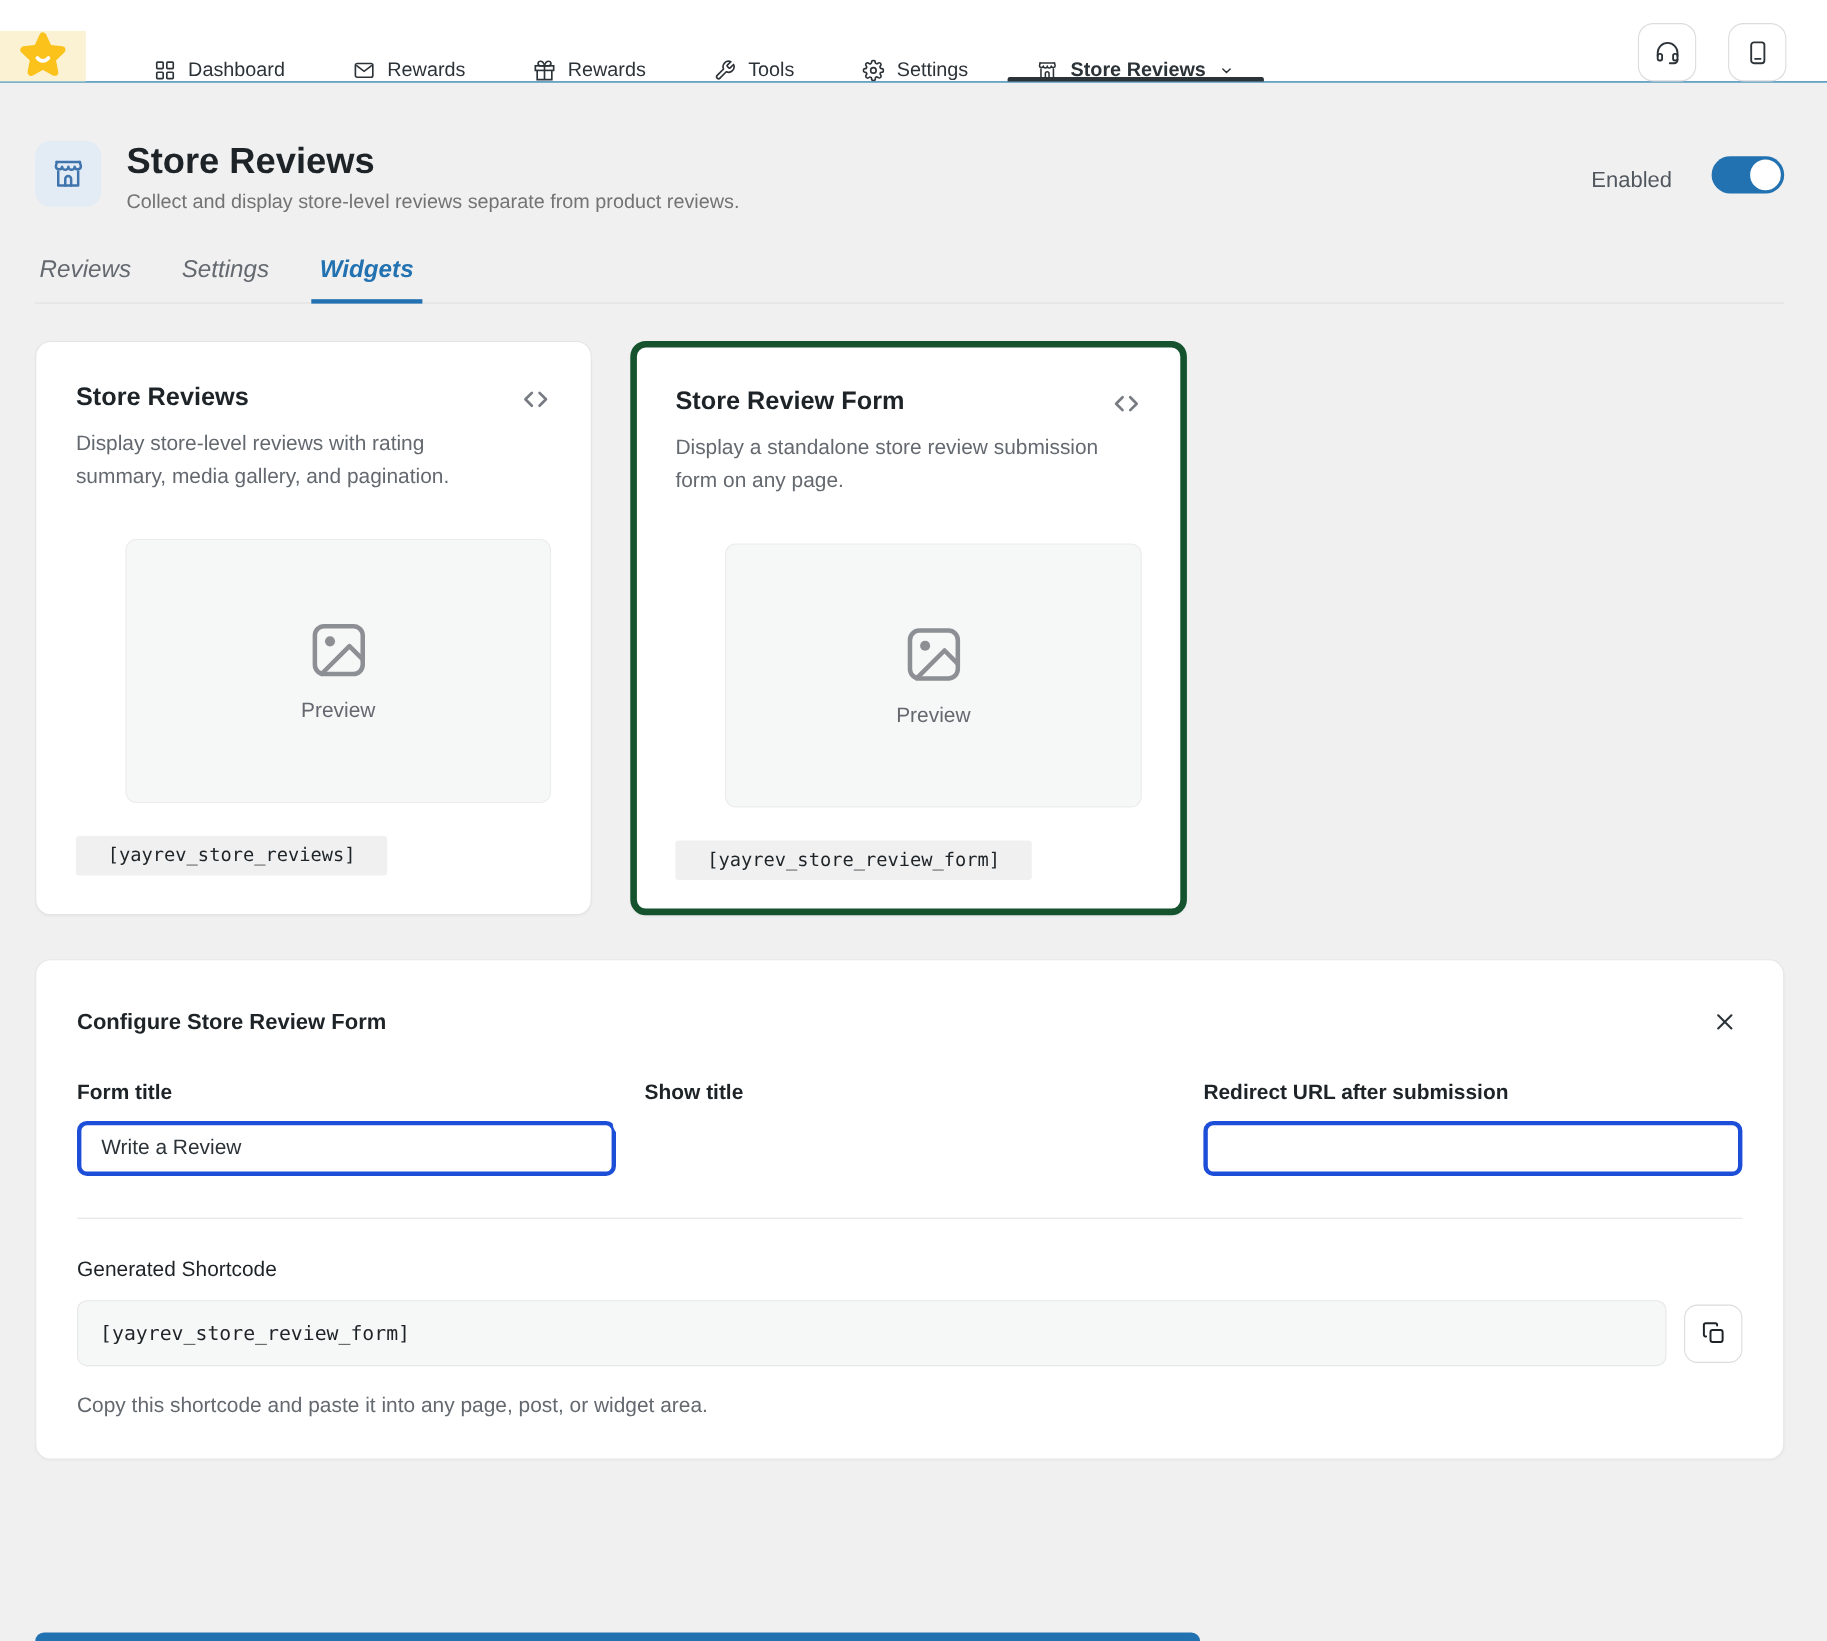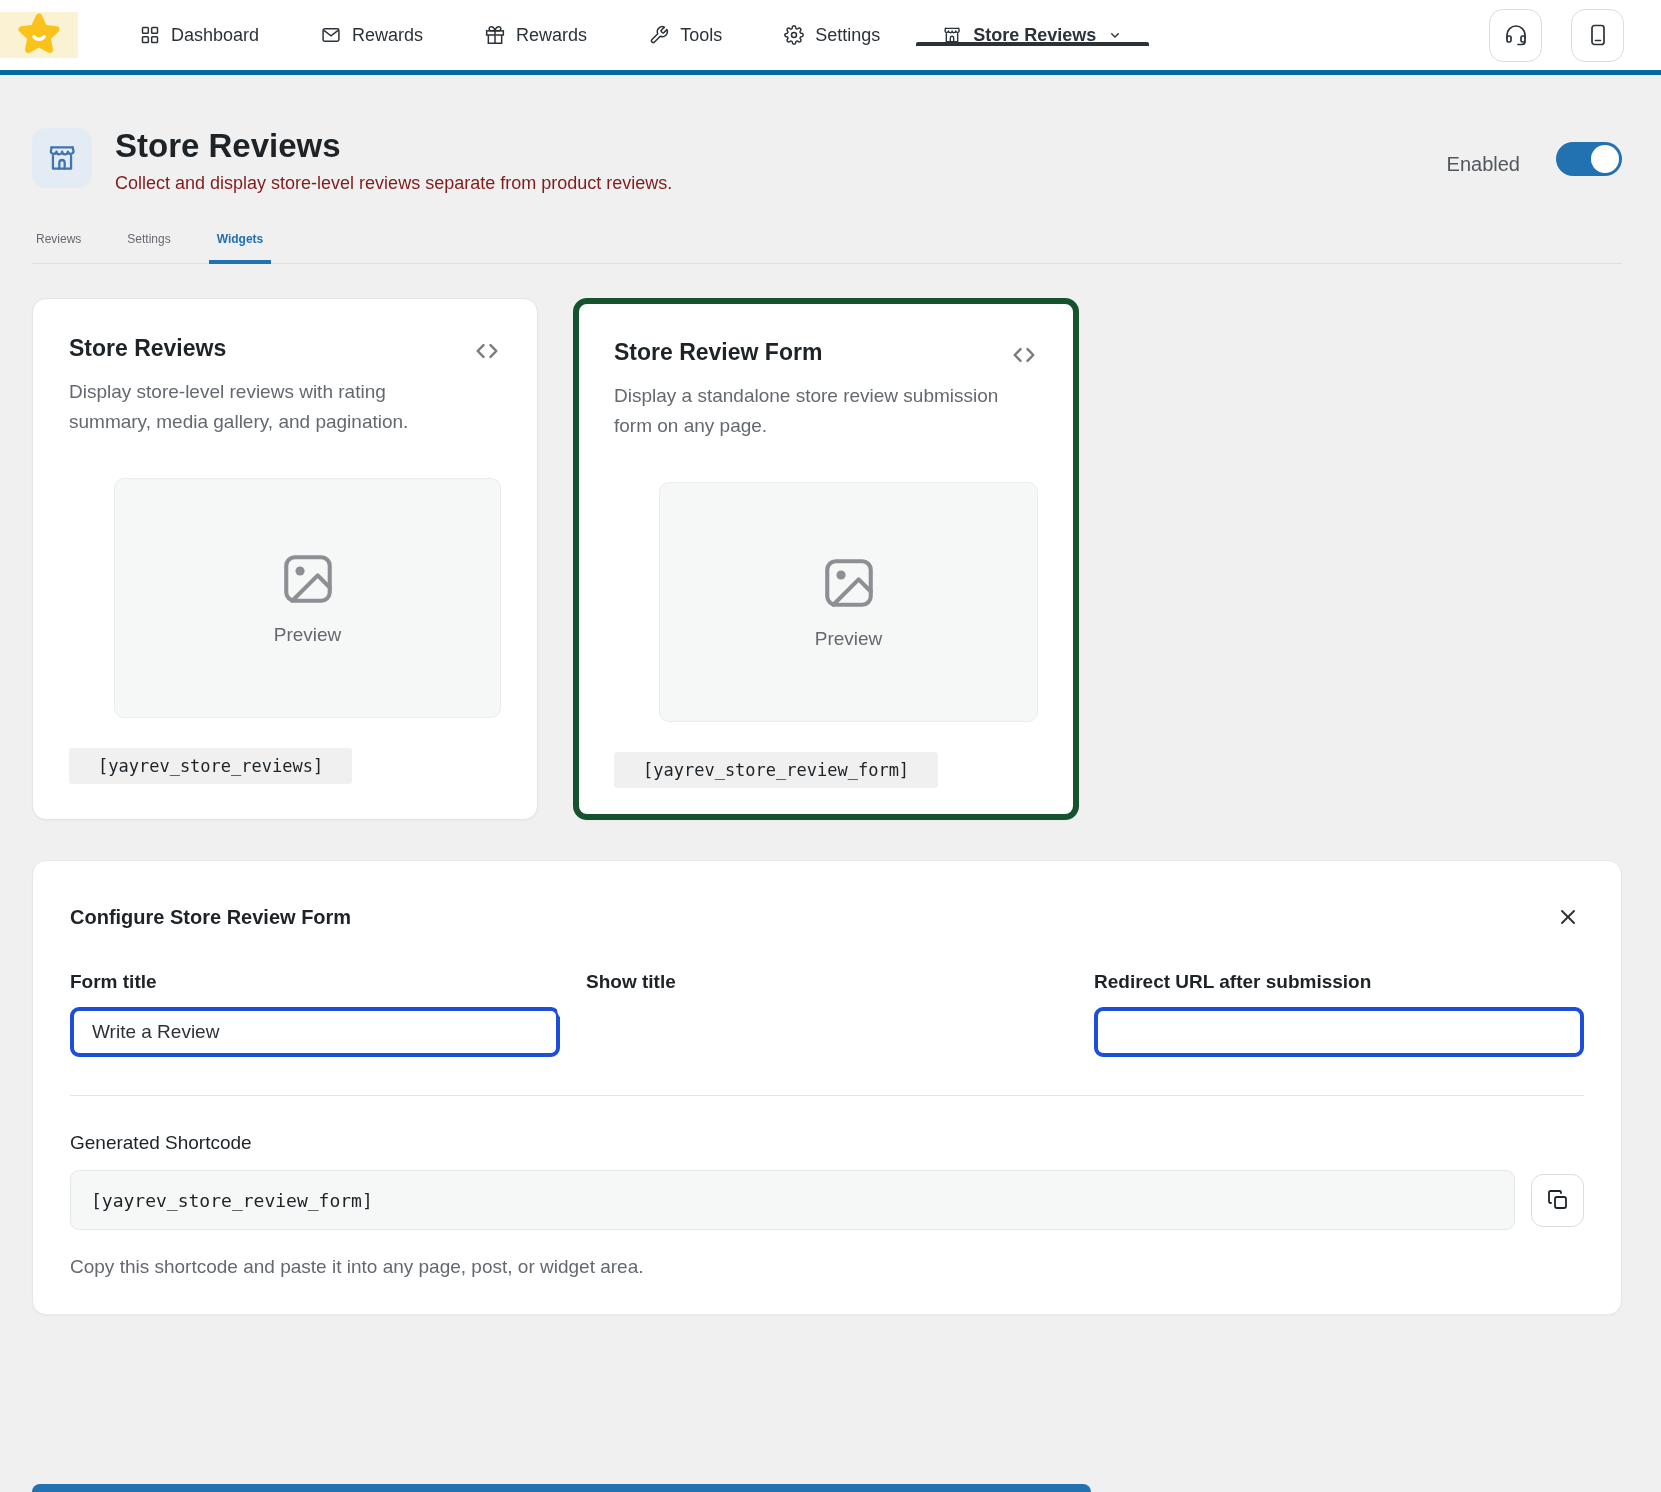--- a/index.html
+++ b/index.html
@@ -4,49 +4,49 @@
 <style>
   * { margin:0; padding:0; box-sizing:border-box; }
   html,body { width:1661px; height:1492px; }
   body {
     font-family:"Liberation Sans","DejaVu Sans",sans-serif;
     background:#f0f0f1; color:#1d2327; position:relative; overflow:hidden;
   }
   svg { display:block; }
 
   
-  .topbar { height:75px; background:#fff; display:flex; align-items:center; border-bottom:5px solid #0369a1; position:relative; }
+  .topbar { height:75px; background:#fff; display:flex; align-items:flex-end; border-bottom:1px solid #0369a1; position:relative; }
   .logo { width:78px; background:#fbf2d4; display:flex; align-items:center; justify-content:center; flex:none; }
   .nav { display:flex; align-items:stretch; }
   .nav-item { display:flex; align-items:center; gap:11px; margin-left:62px; font-size:18px; font-weight:500; color:#2c3338; position:relative; cursor:pointer; }
   .nav-item .nicon { color:#2c3338; }
   .nav-item.active { font-weight:600; }
   .nav-item.active::after { content:""; position:absolute; left:-26px; right:-26px; bottom:0; height:4px; background:#2c3338; border-radius:2px 2px 0 0; }
   .topbar-actions { margin-left:auto; display:flex; align-items:center; gap:29px; padding-right:37px; }
   .icon-btn { width:53px; height:53px; border:1px solid #dcdcde; border-radius:14px; background:#fff; display:flex; align-items:center; justify-content:center; color:#2c3338; cursor:pointer; }
 
   
   .content { padding:0 39px 0 32px; }
 
   .page-header { display:flex; align-items:flex-start; margin-top:53px; }
   .badge { width:60px; height:60px; border-radius:14px; background:#e3ecf5; display:flex; align-items:center; justify-content:center; color:#3f74ad; flex:none; }
   .title-block { margin-left:23px; }
   .page-title { font-size:33px; font-weight:700; color:#1d2327; line-height:1.1; }
-  .page-subtitle { margin-top:9px; font-size:18px; color:#7f1d1d; }
+  .page-subtitle { margin-top:9px; font-size:18px; color:#737373; }
   .enabled-group { margin-left:auto; display:flex; align-items:flex-end; gap:36px; margin-top:14px; }
   .enabled-label { font-size:20px; color:#50575e; }
 
   .toggle { position:relative; border-radius:999px; background:#2271b1; cursor:pointer; flex:none; }
   .toggle .knob { position:absolute; top:3px; background:#fff; border-radius:50%; }
   .toggle.lg { width:66px; height:34px; } .toggle.lg .knob { width:28px; height:28px; right:3px; }
   .toggle.md { width:64px; height:32px; } .toggle.md .knob { width:26px; height:26px; right:3px; }
 
   
   .tabs { margin-top:38px; display:flex; gap:38px; border-bottom:1px solid #dfdfe1; }
-  .tab { font-size:12px; color:#646970; padding:0 4px 17px 4px; cursor:pointer; position:relative; }
+  .tab { font-size:22px; color:#646970; padding:0 4px 17px 4px; cursor:pointer; position:relative;font-style:italic; }
   .tab.active { color:#2271b1; font-weight:600; }
   .tab.active::after { content:""; position:absolute; left:-4px; right:-4px; bottom:-1px; height:4px; background:#2271b1; }
 
   
   .cards { margin-top:34px; display:flex; gap:35px; }
   .card { width:506px; background:#fff; border:1px solid #e3e4e6; border-radius:14px; padding:36px 36px 27px 36px; box-shadow:0 1px 2px rgba(0,0,0,.03); }
   .card.selected { border:6px solid #14532d; padding:35px 35px 26px 35px; }
   .card-head { display:flex; align-items:flex-start; justify-content:space-between; }
   .card-title { font-size:23px; font-weight:600; color:#1d2327; }
   .code-icon { color:#787c82; margin-top:2px; }

